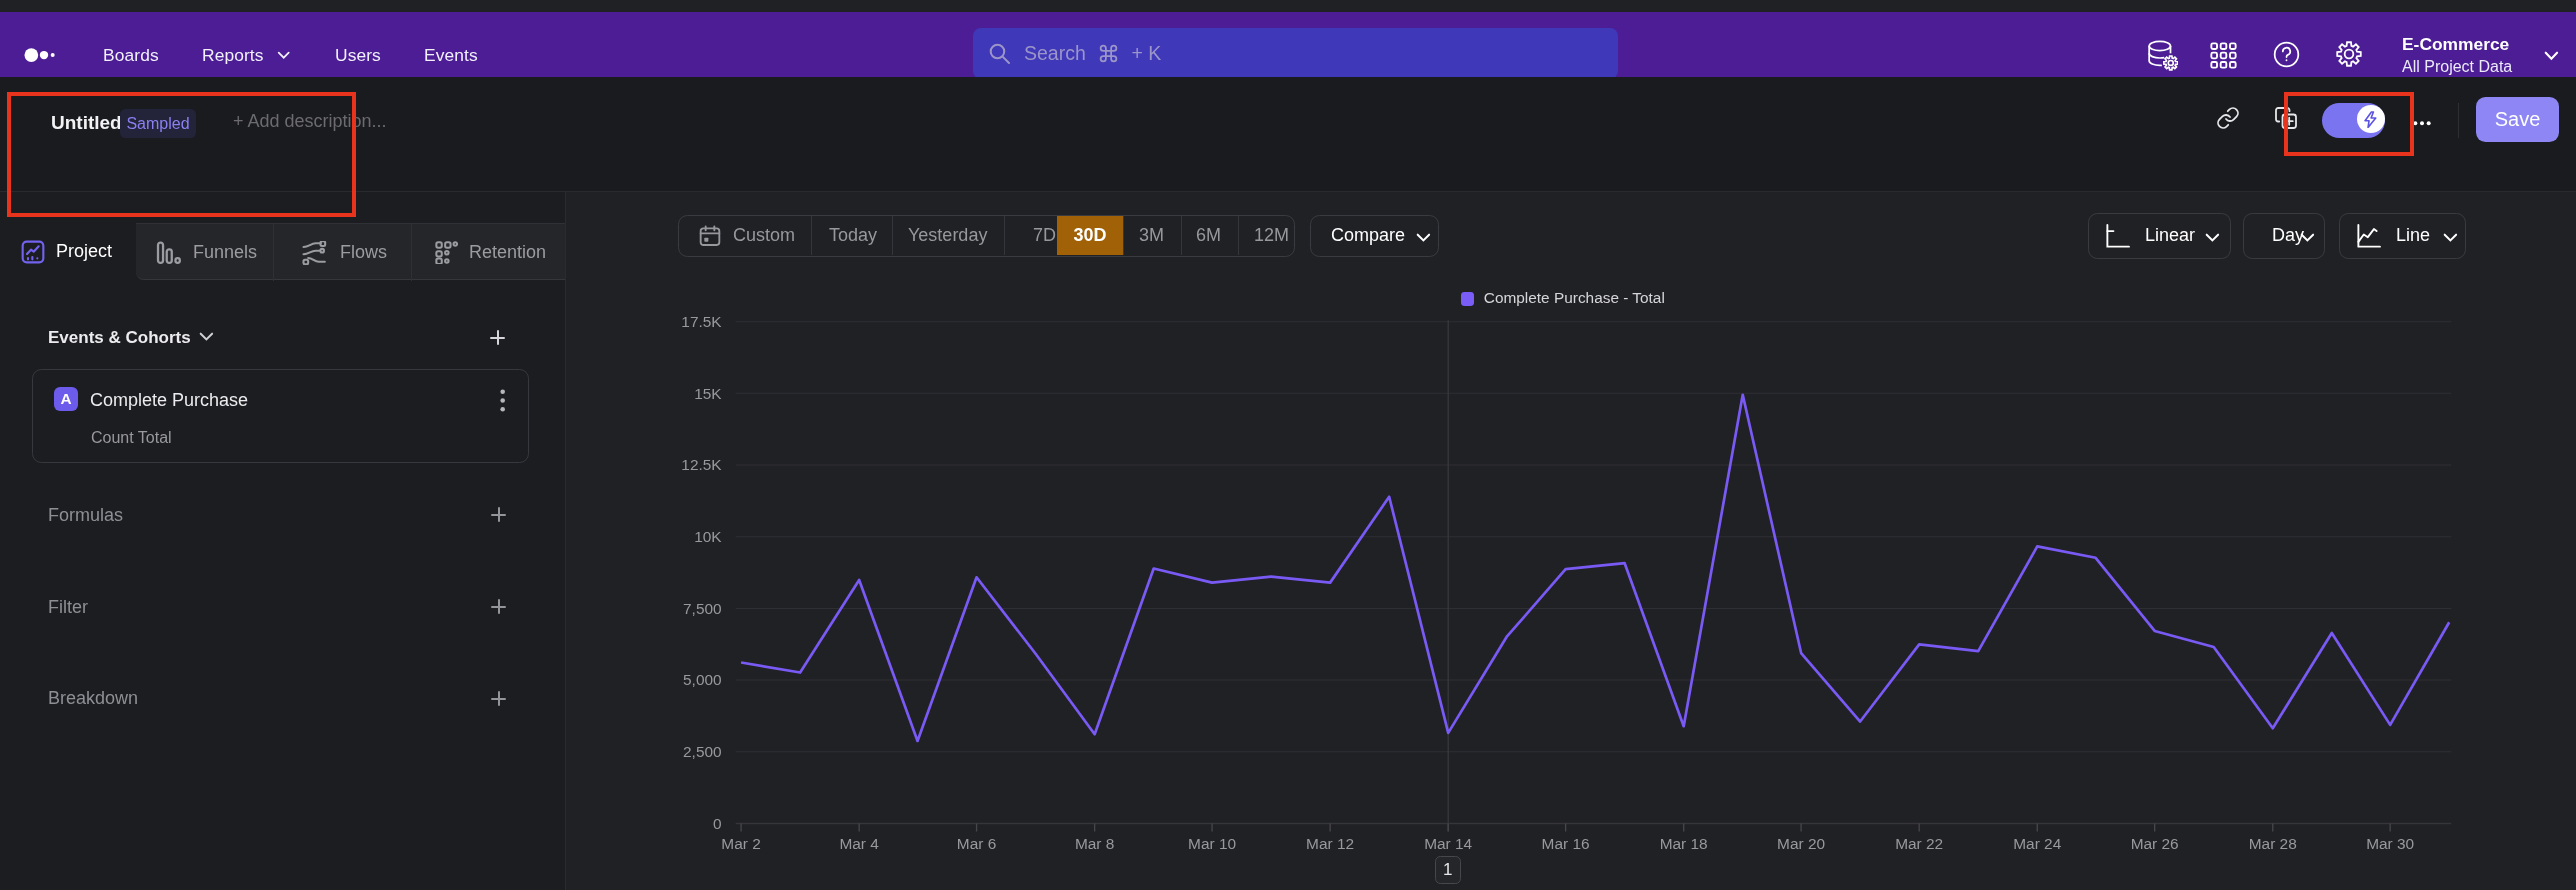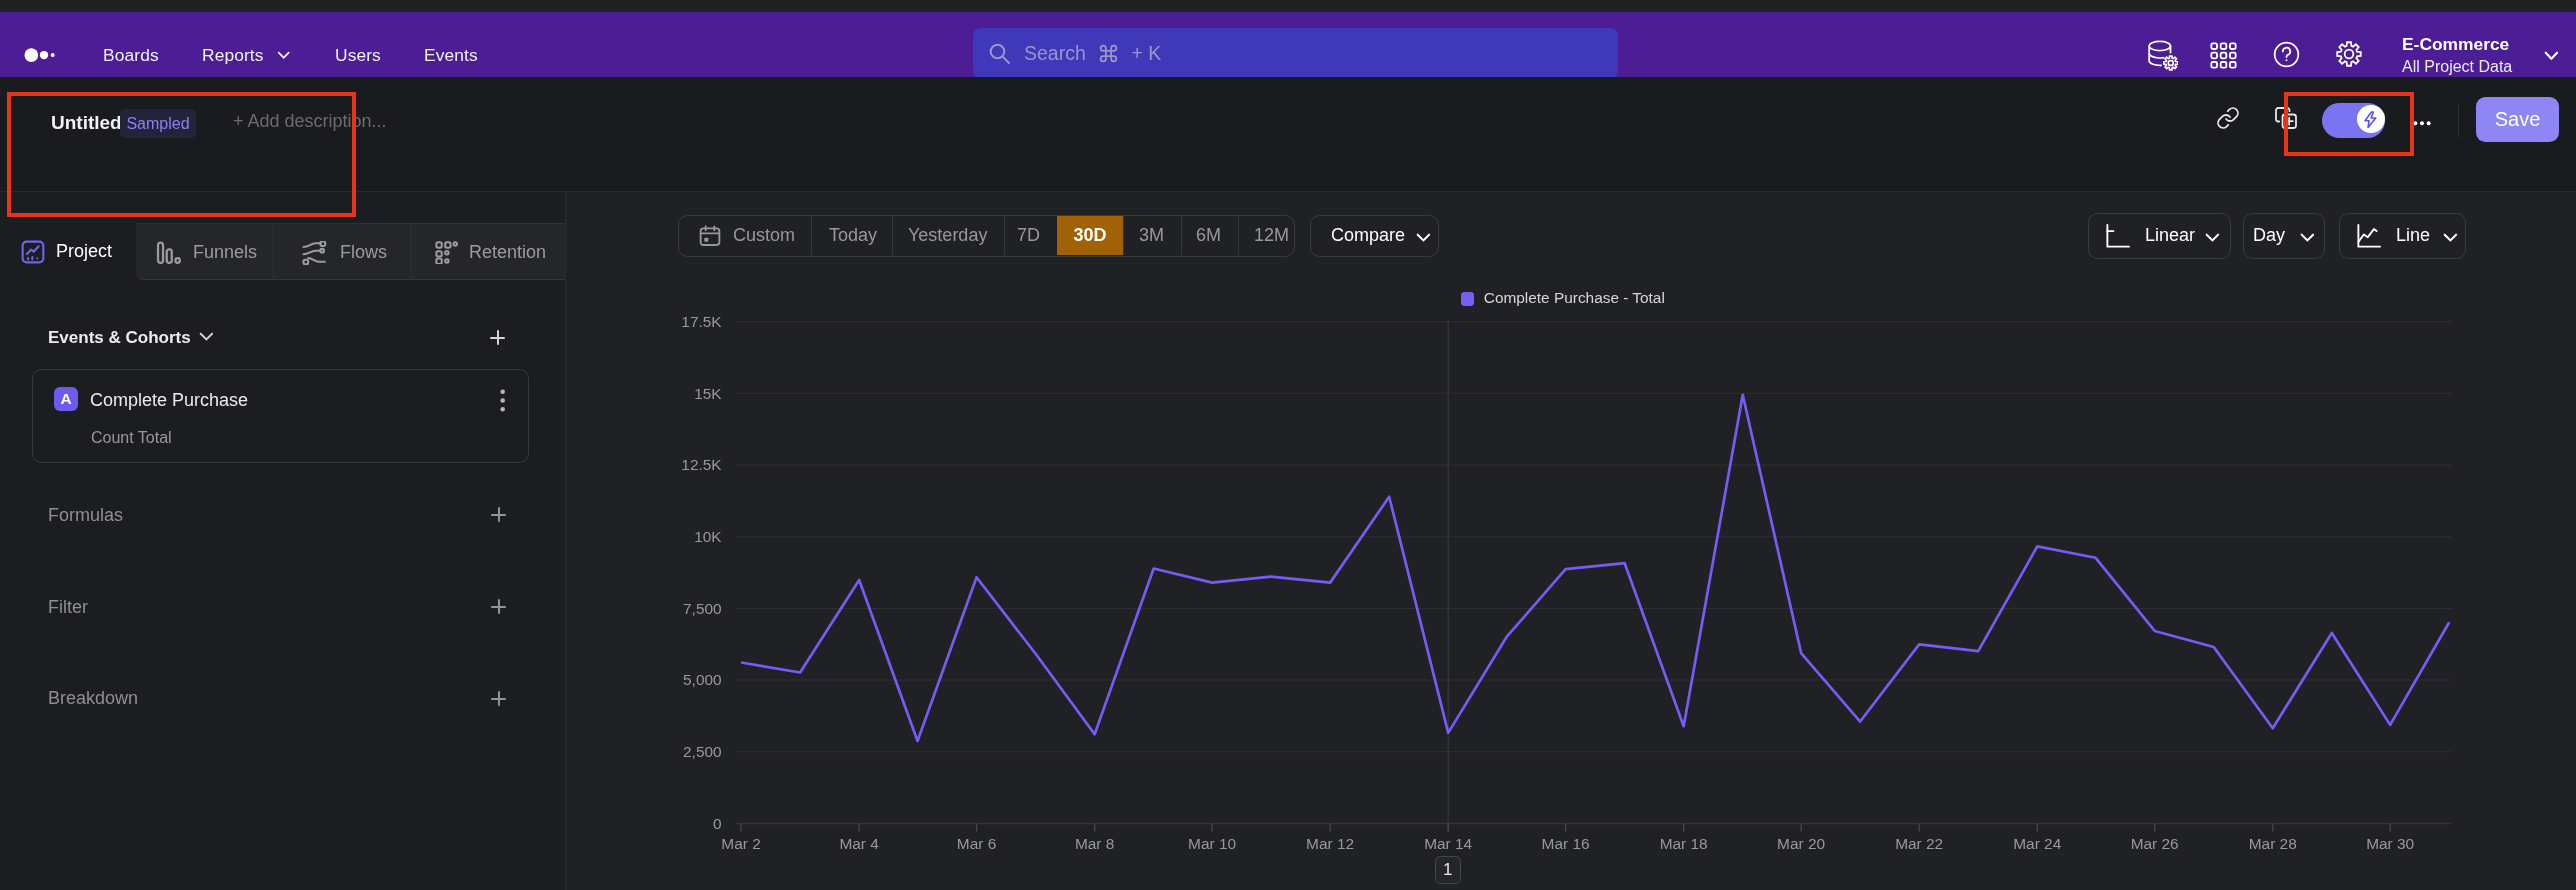--- a/index.html
+++ b/index.html
@@ -206,21 +206,21 @@
     <rect x="2.5" y="5" width="28" height="25" rx="4"></rect>
     <path d="M10 2 v6 M23 2 v6 M2.5 12.5 h28"></path>
     <rect x="8" y="19" width="6" height="6" rx="1" fill="#97989c" stroke="none"></rect>
   </svg>
   <div class="seg" style="left:54px;">Custom</div>
   <div class="segsep" style="left:132px"></div>
   <div class="seg" style="left:150px;">Today</div>
   <div class="segsep" style="left:213px"></div>
   <div class="seg" style="left:229px;">Yesterday</div>
   <div class="segsep" style="left:325px"></div>
-  <div class="seg" style="left:338px;">7D</div>
+  <div class="seg" style="left:354px;">7D</div>
   <div class="segsep" style="left:378px"></div>
   <div class="seg" style="left:378px;width:66px;background:#a16207;color:#fff;font-weight:700;">30D</div>
   <div class="segsep" style="left:444px"></div>
   <div class="seg" style="left:460px;">3M</div>
   <div class="segsep" style="left:502px"></div>
   <div class="seg" style="left:517px;">6M</div>
   <div class="segsep" style="left:559px"></div>
   <div class="seg" style="left:575px;">12M</div>
 </div>
 <div class="btn" style="left:1310px;top:215px;width:129px;height:42px;line-height:39px;">
@@ -233,21 +233,21 @@
   <svg class="abs" style="left:14.8px;top:9.4px" width="27" height="27" viewBox="0 0 40 40" fill="none" stroke="#fff" stroke-width="2.8" stroke-linecap="round">
     <path d="M5 3 V35 H37"></path>
     <path d="M5 12 H14"></path>
   </svg>
   <span style="margin-left:56px;">Linear</span>
   <svg class="abs" style="left:116px;top:19px" width="14.8" height="9.4" viewBox="0 0 22 14" fill="none" stroke="#fff" stroke-width="3" stroke-linecap="round">
         <path d="M2.5 2.5 L11 11 L19.5 2.5"></path>
       </svg>
 </div>
 <div class="btn" style="left:2243px;top:213px;width:82px;height:46px;line-height:43px;">
-  <span style="margin-left:9px;">Day</span>
+  <span style="margin-left:28px;">Day</span>
   <svg class="abs" style="left:56px;top:19px" width="14.8" height="9.4" viewBox="0 0 22 14" fill="none" stroke="#fff" stroke-width="3" stroke-linecap="round">
         <path d="M2.5 2.5 L11 11 L19.5 2.5"></path>
       </svg>
 </div>
 <div class="btn" style="left:2339px;top:213px;width:127px;height:46px;line-height:43px;">
   <svg class="abs" style="left:14.8px;top:9.4px" width="27" height="27" viewBox="0 0 40 40" fill="none" stroke="#fff" stroke-width="2.8" stroke-linecap="round" stroke-linejoin="round">
     <path d="M5 3 V35 H37"></path>
     <path d="M5 28 L13 17 L19 21 L28 9 L32 12"></path>
   </svg>
   <span style="margin-left:56px;">Line</span>

